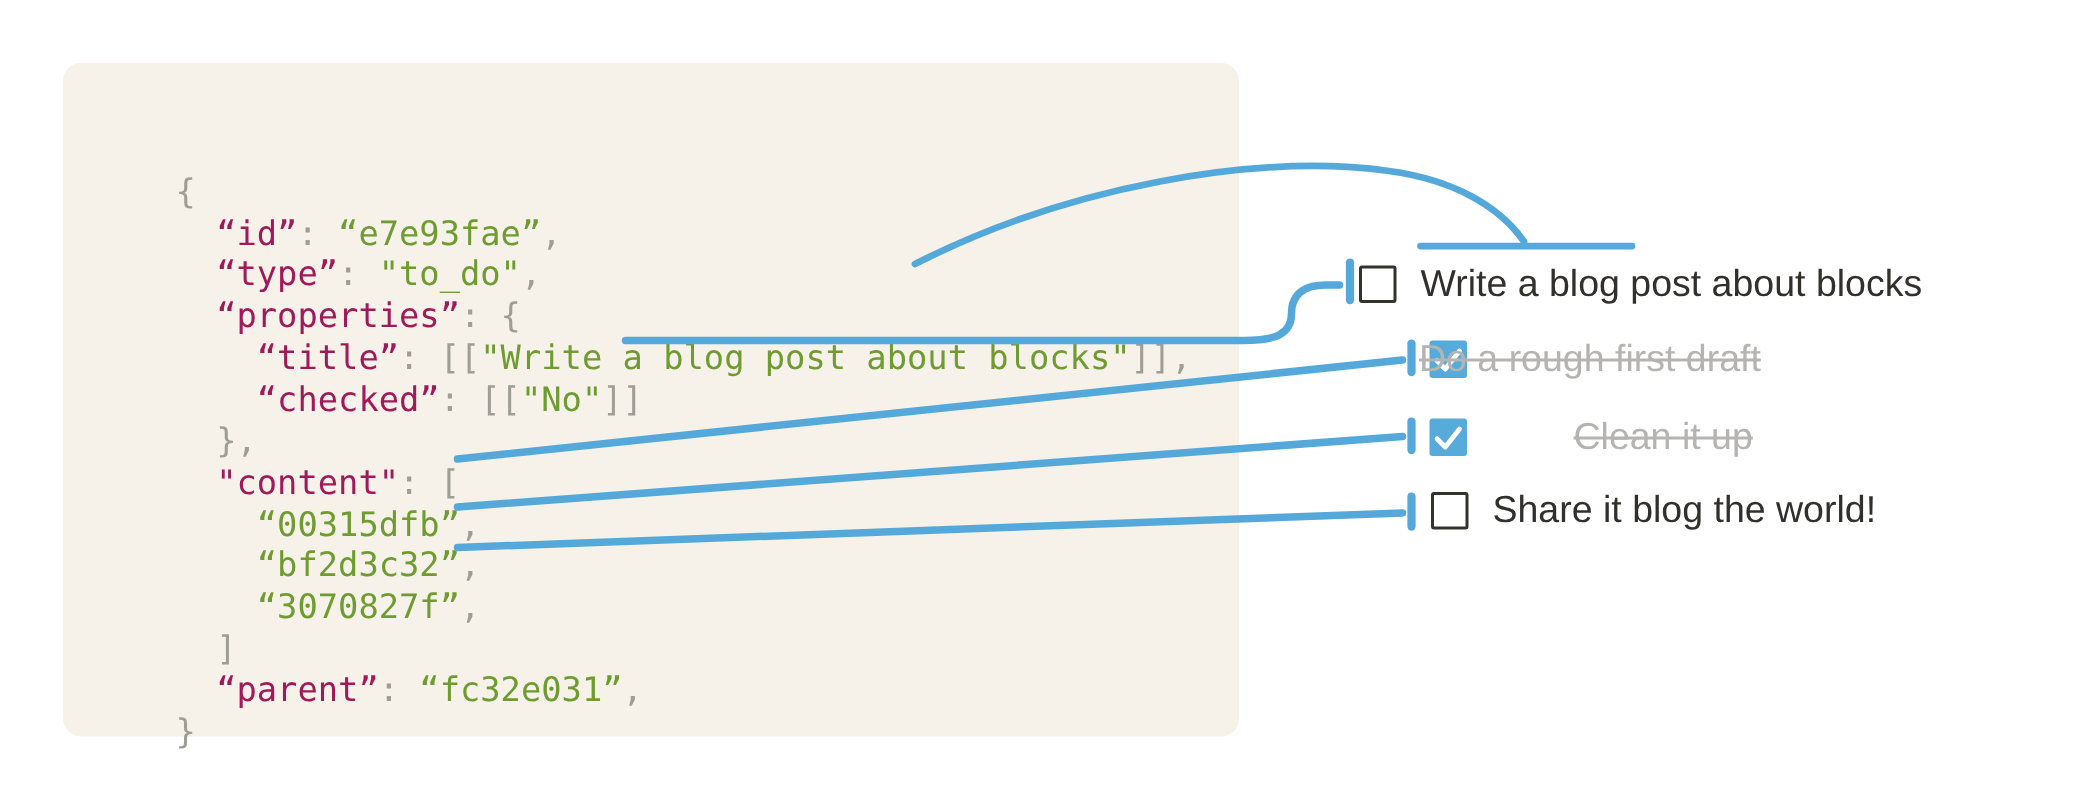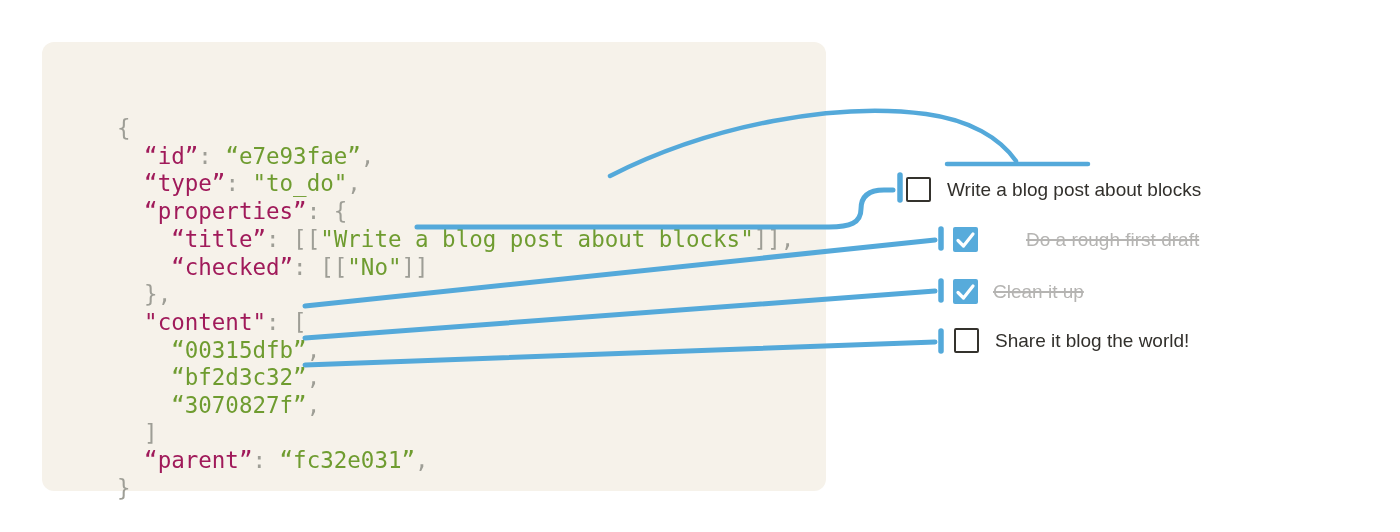--- a/index.html
+++ b/index.html
@@ -35,34 +35,34 @@
   .arrows path,.arrows line{stroke:var(--arrow-blue);fill:none;stroke-linecap:round}
   .todo-item{position:absolute;left:0;top:0}
   .checkbox{
     position:absolute;width:25px;height:25px;background:#fff;
     border:2.5px solid var(--checkbox-border);border-radius:2px;cursor:pointer;
   }
   .checkmark{display:none;position:absolute;left:0;top:0}
   .todo-item.checked .checkbox{background:var(--checkbox-checked-bg);border:none}
   .todo-item.checked .checkmark{display:block}
   .todo-label{
-    position:absolute;font-size:19px;line-height:25px;
+    position:absolute;font-size:25px;line-height:25px;
     color:var(--todo-text);white-space:nowrap;
   }
   .todo-item.checked .todo-label{
     color:var(--todo-done-text);
     text-decoration:line-through;
     text-decoration-thickness:2px;
   }
   .item-1 .checkbox{left:906px;top:177px}
   .item-1 .todo-label{left:947px;top:177px}
   .item-2 .checkbox{left:953px;top:227px}
-  .item-2 .todo-label{left:1026px;top:227px}
+  .item-2 .todo-label{left:946px;top:227px}
   .item-3 .checkbox{left:953px;top:279px}
-  .item-3 .todo-label{left:993px;top:279px}
+  .item-3 .todo-label{left:1049px;top:279px}
   .item-4 .checkbox{left:954px;top:328px}
   .item-4 .todo-label{left:995px;top:328px}
 </style>
 </head>
 <body>
 
 <div class="code-panel">
   <pre class="code"><div><span class="p">{</span></div><div><span class="p">  </span><span class="k">“id”</span><span class="p">: </span><span class="v">“e7e93fae”</span><span class="p">,</span></div><div><span class="p">  </span><span class="k">“type”</span><span class="p">: </span><span class="v">"to_do"</span><span class="p">,</span></div><div><span class="p">  </span><span class="k">“properties”</span><span class="p">: {</span></div><div><span class="p">    </span><span class="k">“title”</span><span class="p">: [[</span><span class="v">"Write a blog post about blocks"</span><span class="p">]],</span></div><div><span class="p">    </span><span class="k">“checked”</span><span class="p">: [[</span><span class="v">"No"</span><span class="p">]]</span></div><div><span class="p">  },</span></div><div><span class="p">  </span><span class="k">"content"</span><span class="p">: [</span></div><div><span class="p">    </span><span class="v">“00315dfb”</span><span class="p">,</span></div><div><span class="p">    </span><span class="v">“bf2d3c32”</span><span class="p">,</span></div><div><span class="p">    </span><span class="v">“3070827f”</span><span class="p">,</span></div><div><span class="p">  ]</span></div><div><span class="p">  </span><span class="k">“parent”</span><span class="p">: </span><span class="v">“fc32e031”</span><span class="p">,</span></div><div><span class="p">}</span></div></pre>
 </div>
 

